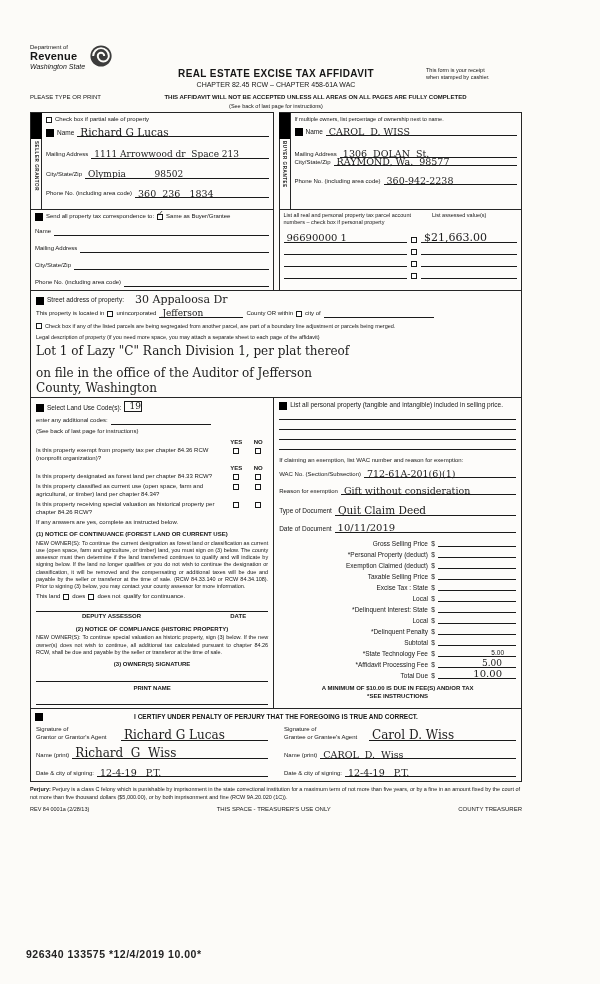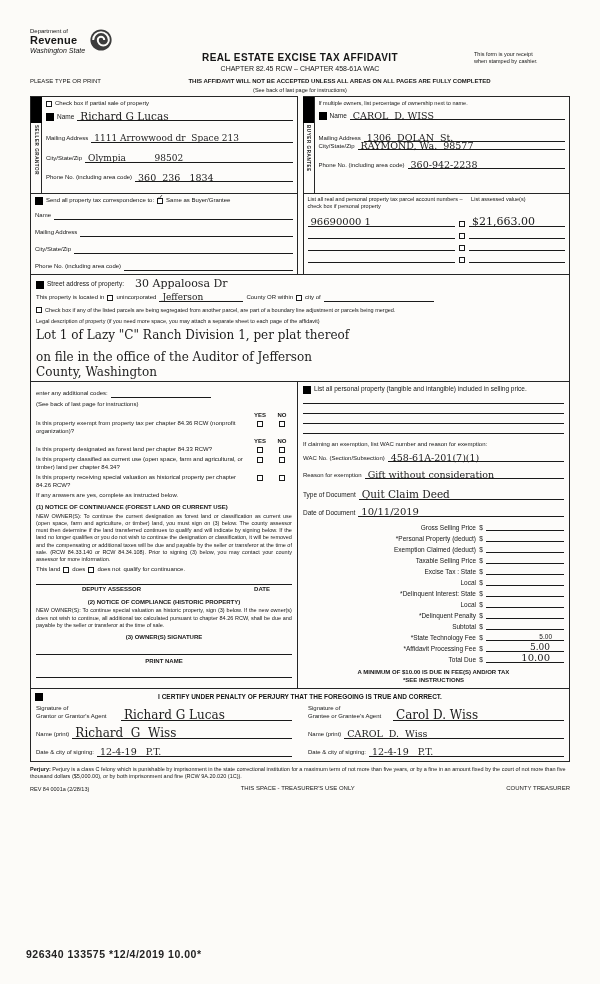--- a/index.html
+++ b/index.html
@@ -1,19 +1,19 @@
 <!DOCTYPE html>
 <html><head>
 <meta charset="utf-8">
 <style>
   *{margin:0;padding:0;box-sizing:border-box}
   html,body{width:600px;height:984px}
   body{background:#f5f4f1;font-family:"Liberation Sans",sans-serif;color:#161616}
   .page{position:relative;width:600px;height:984px;background:#fcfbf8;overflow:hidden}
-  .form{position:absolute;left:30px;top:28px;width:540px}
+  .form{position:absolute;left:30px;top:44px;width:492px}
   .b{font-weight:bold}.c{text-align:center}
   .fs5{font-size:5.5px;line-height:1.3}
   .fs6{font-size:6px;line-height:1.3}
   .fs65{font-size:6.5px;line-height:1.3}
   .hw{font-family:"DejaVu Serif",serif;color:#1c1c1c;white-space:pre;line-height:1}
   .r{display:flex;align-items:flex-end;gap:3px}
   .rc{display:flex;align-items:center;gap:3px}
   .fl{flex:1;border-bottom:1px solid #1a1a1a;position:relative;min-height:8px}
   .fl>.hw{position:absolute;left:3px;bottom:-1px}
   .cb{flex:none;width:6px;height:6px;border:1px solid #1a1a1a;display:inline-block;position:relative;background:#fff}
@@ -263,20 +263,27 @@
       </div>
       <div class="fs5" style="margin-top:4px">Legal description of property (if you need more space, you may attach a separate sheet to each page of the affidavit)</div>
       <div class="hw" style="font-size:12px;margin-top:4px">Lot 1 of Lazy "C" Ranch Division 1, per plat thereof</div>
       <div class="hw" style="font-size:12px;margin-top:10px">on file in the office of the Auditor of Jefferson</div>
       <div class="hw" style="font-size:12px;margin-top:3px">County, Washington</div>
     </div>
 
     <div class="cols">
 
       <div class="lcol">
+        <div class="r">
+          <span class="bsq"></span>
+          <span class="fs65">Select Land Use Code(s):</span>
+          <span class="code-box">
+              <span class="hw" style="font-size:9px">19</span>
+            </span>
+        </div>
         <div class="r" style="margin-top:5px">
           <span class="fs6">enter any additional codes:</span>
           <span class="fl" style="max-width:100px"></span>
         </div>
         <div class="fs6" style="margin-top:3px">(See back of last page for instructions)</div>
 
         <div class="qg" style="margin-top:3px">
           <span></span>
           <span class="qh">YES</span>
           <span class="qh">NO</span>
@@ -353,21 +360,21 @@
           <div class="fs65" style="flex:1">List all personal property (tangible and intangible) included in selling price.</div>
         </div>
         <div class="bl"></div>
         <div class="bl"></div>
         <div class="bl"></div>
         <div class="bl"></div>
         <div class="fs6" style="margin-top:7px">If claiming an exemption, list WAC number and reason for exemption:</div>
         <div class="r" style="margin-top:6px">
           <span class="fs6">WAC No. (Section/Subsection)</span>
           <span class="fl">
-              <span class="hw" style="font-size:9.5px">458-61A-201(7)(1)</span>
+              <span class="hw" style="font-size:9.5px">712-61A-201(6)(1)</span>
             </span>
         </div>
         <div class="r" style="margin-top:9px">
           <span class="fs6">Reason for exemption</span>
           <span class="fl">
               <span class="hw" style="font-size:9.5px">Gift without consideration</span>
             </span>
         </div>
         <div class="r" style="margin-top:12px">
           <span class="fs65">Type of Document</span>

